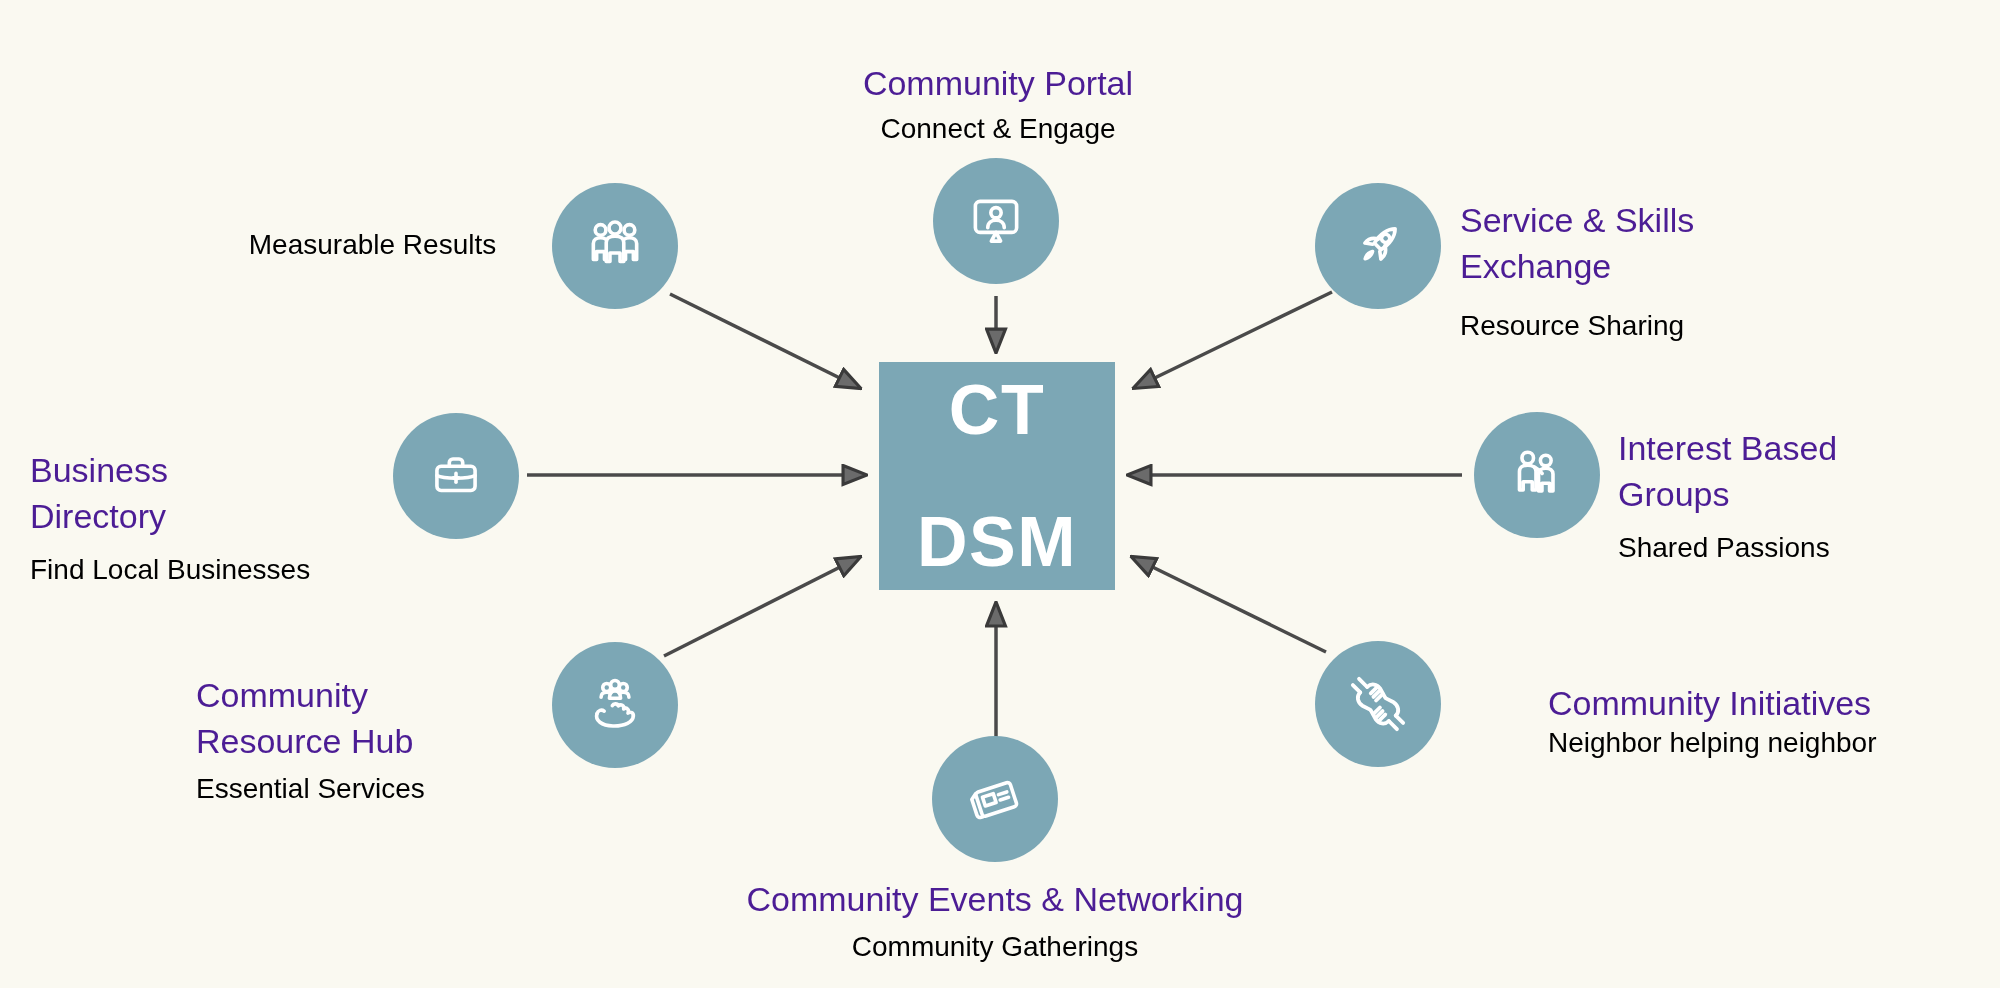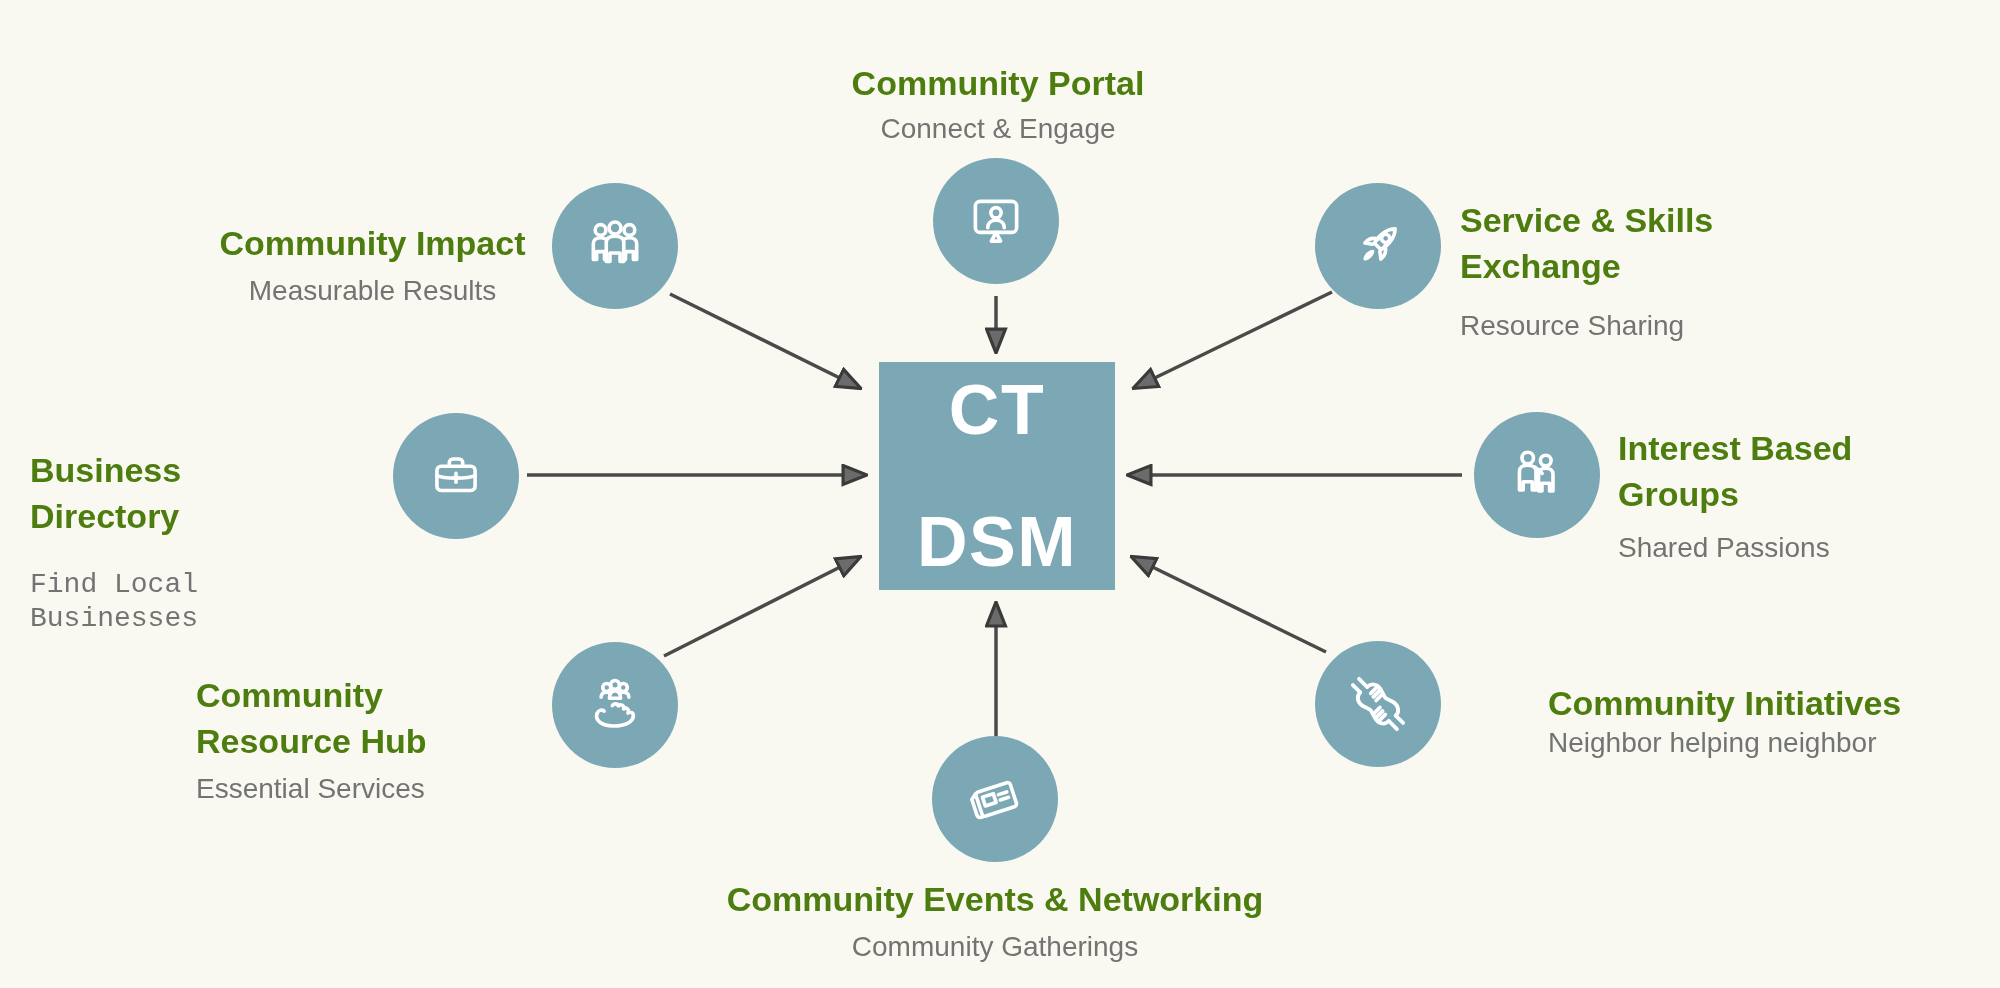--- a/index.html
+++ b/index.html
@@ -17,41 +17,41 @@
     font-weight:bold;font-size:70px;line-height:92px;letter-spacing:1.5px;gap:40px;
   }
   .node-circle{
     position:absolute;width:126px;height:126px;border-radius:50%;
     background:#7CA7B5;display:flex;align-items:center;justify-content:center;
   }
   .node-circle svg{display:block;}
   .icon-stroke{stroke:#FFFFFF;stroke-width:3.5;fill:none;stroke-linecap:round;stroke-linejoin:round;}
   .icon-fill{stroke:#FFFFFF;stroke-width:3.5;fill:#7CA7B5;stroke-linecap:round;stroke-linejoin:round;}
   .label{position:absolute;}
-  .label .title{font-size:34px;font-weight:bold;color:#4d7c0f;line-height:46px;}
-  .label .subtitle{font-size:28px;color:#737373;line-height:34px;}
+  .label .title{font-size:34px;font-weight:normal;color:#4c1d95;line-height:46px;}
+  .label .subtitle{font-size:28px;color:#000000;line-height:34px;}
   .ta-c{text-align:center;}
   .ta-r{}
   .ta-l{text-align:left;}
 
   .n-portal-circle{left:933px;top:158px;}
   .n-impact-circle{left:552px;top:183px;}
   .n-business-circle{left:393px;top:413px;}
   .n-resource-circle{left:552px;top:642px;}
   .n-events-circle{left:932px;top:736px;}
   .n-initiatives-circle{left:1315px;top:641px;}
   .n-groups-circle{left:1474px;top:412px;}
   .n-service-circle{left:1315px;top:183px;}
 
   .n-portal-label{left:748px;top:60px;width:500px;}
   .n-portal-label .subtitle{margin-top:6px;}
   .n-impact-label{left:205px;top:220px;width:335px;}
   .n-impact-label .subtitle{margin-top:8px;}
   .n-business-label{left:30px;top:447px;width:340px;}
-  .n-business-label .subtitle{margin-top:29px;font-family:Liberation Mono, monospace;}
+  .n-business-label .subtitle{margin-top:14px;}
   .n-resource-label{left:196px;top:666px;width:340px;margin-top:6px;}
   .n-resource-label .subtitle{margin-top:8px;}
   .n-events-label{left:695px;top:876px;width:600px;}
   .n-events-label .subtitle{margin-top:8px;}
   .n-initiatives-label{left:1548px;top:680px;width:480px;}
   .n-initiatives-label .subtitle{margin-top:0;}
   .n-groups-label{left:1618px;top:425px;width:380px;}
   .n-groups-label .subtitle{margin-top:14px;}
   .n-service-label{left:1460px;top:197px;width:420px;}
   .n-service-label .subtitle{margin-top:20px;}
@@ -109,21 +109,20 @@
         <path d="M24 27 L29 31"></path>
         <path d="M40 27 L35 31"></path>
       </g>
       <g class="icon-fill">
         <circle cx="32" cy="14.5" r="5.8"></circle>
         <path d="M23.5 47 V28.5 C23.5 24.5 27 22.5 32 22.5 C37 22.5 40.5 24.5 40.5 28.5 V47 H36.9 V38.8 H27.1 V47 Z"></path>
       </g>
     </svg>
   </div>
   <div class="label n-impact-label ta-c">
-    <div class="title">Community Impact</div>
     <div class="subtitle">Measurable Results</div>
   </div>
 
   <div class="node-circle n-business-circle">
     <svg width="66" height="66" viewBox="0 0 64 64">
       <g class="icon-stroke">
         <rect x="13.5" y="22.5" width="37" height="23.5" rx="4"></rect>
         <path d="M25.5 22.5 V19 a3.5 3.5 0 0 1 3.5 -3.5 h6 a3.5 3.5 0 0 1 3.5 3.5 v3.5"></path>
         <path d="M13.5 31.5 C20 35 44 35 50.5 31.5"></path>
         <path d="M32 29.5 V38"></path>

